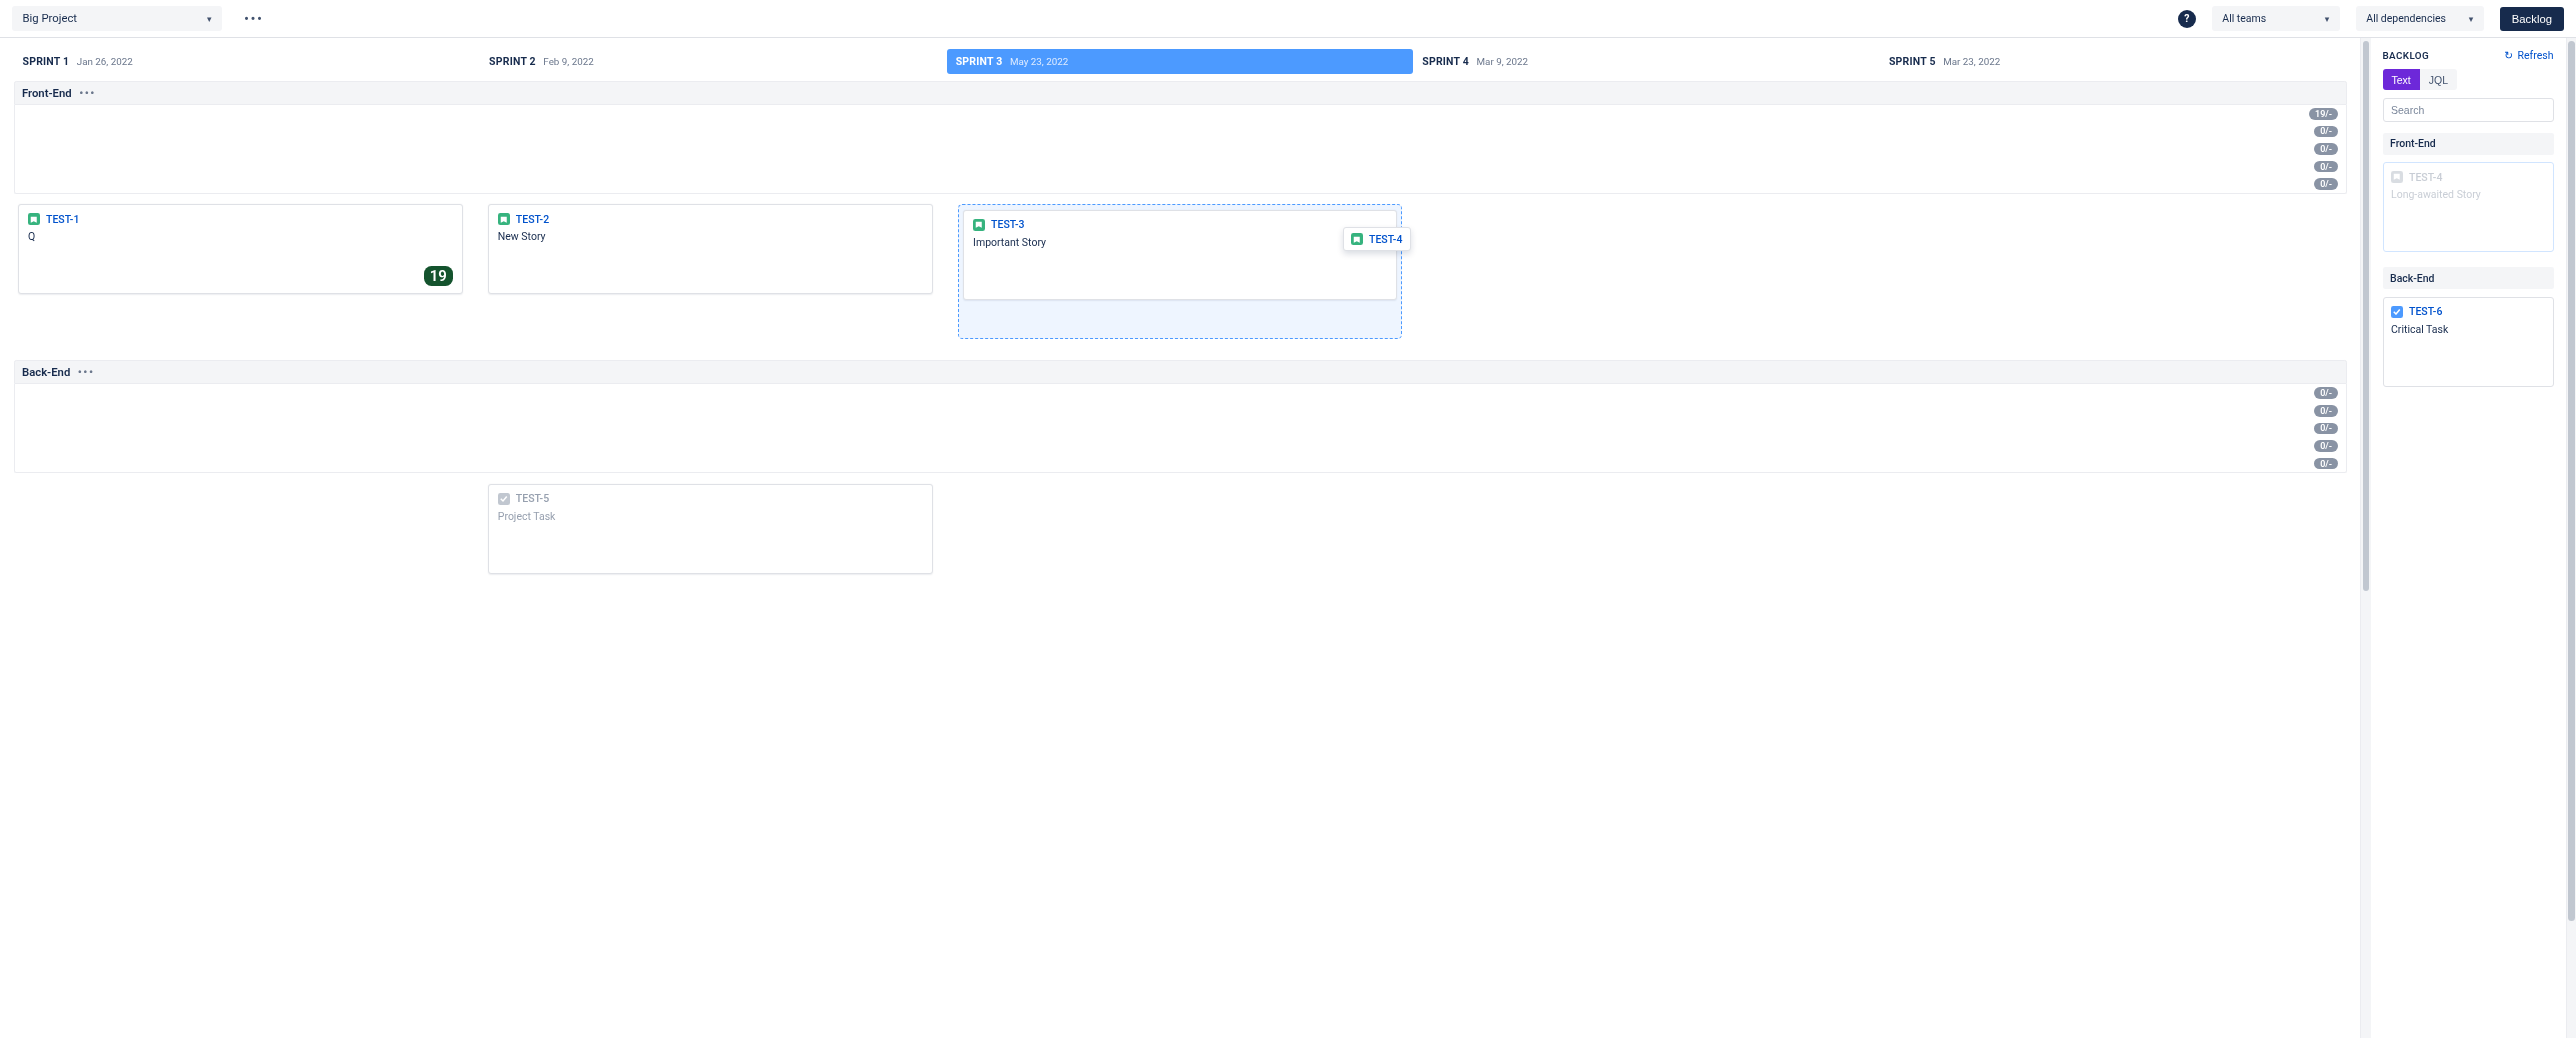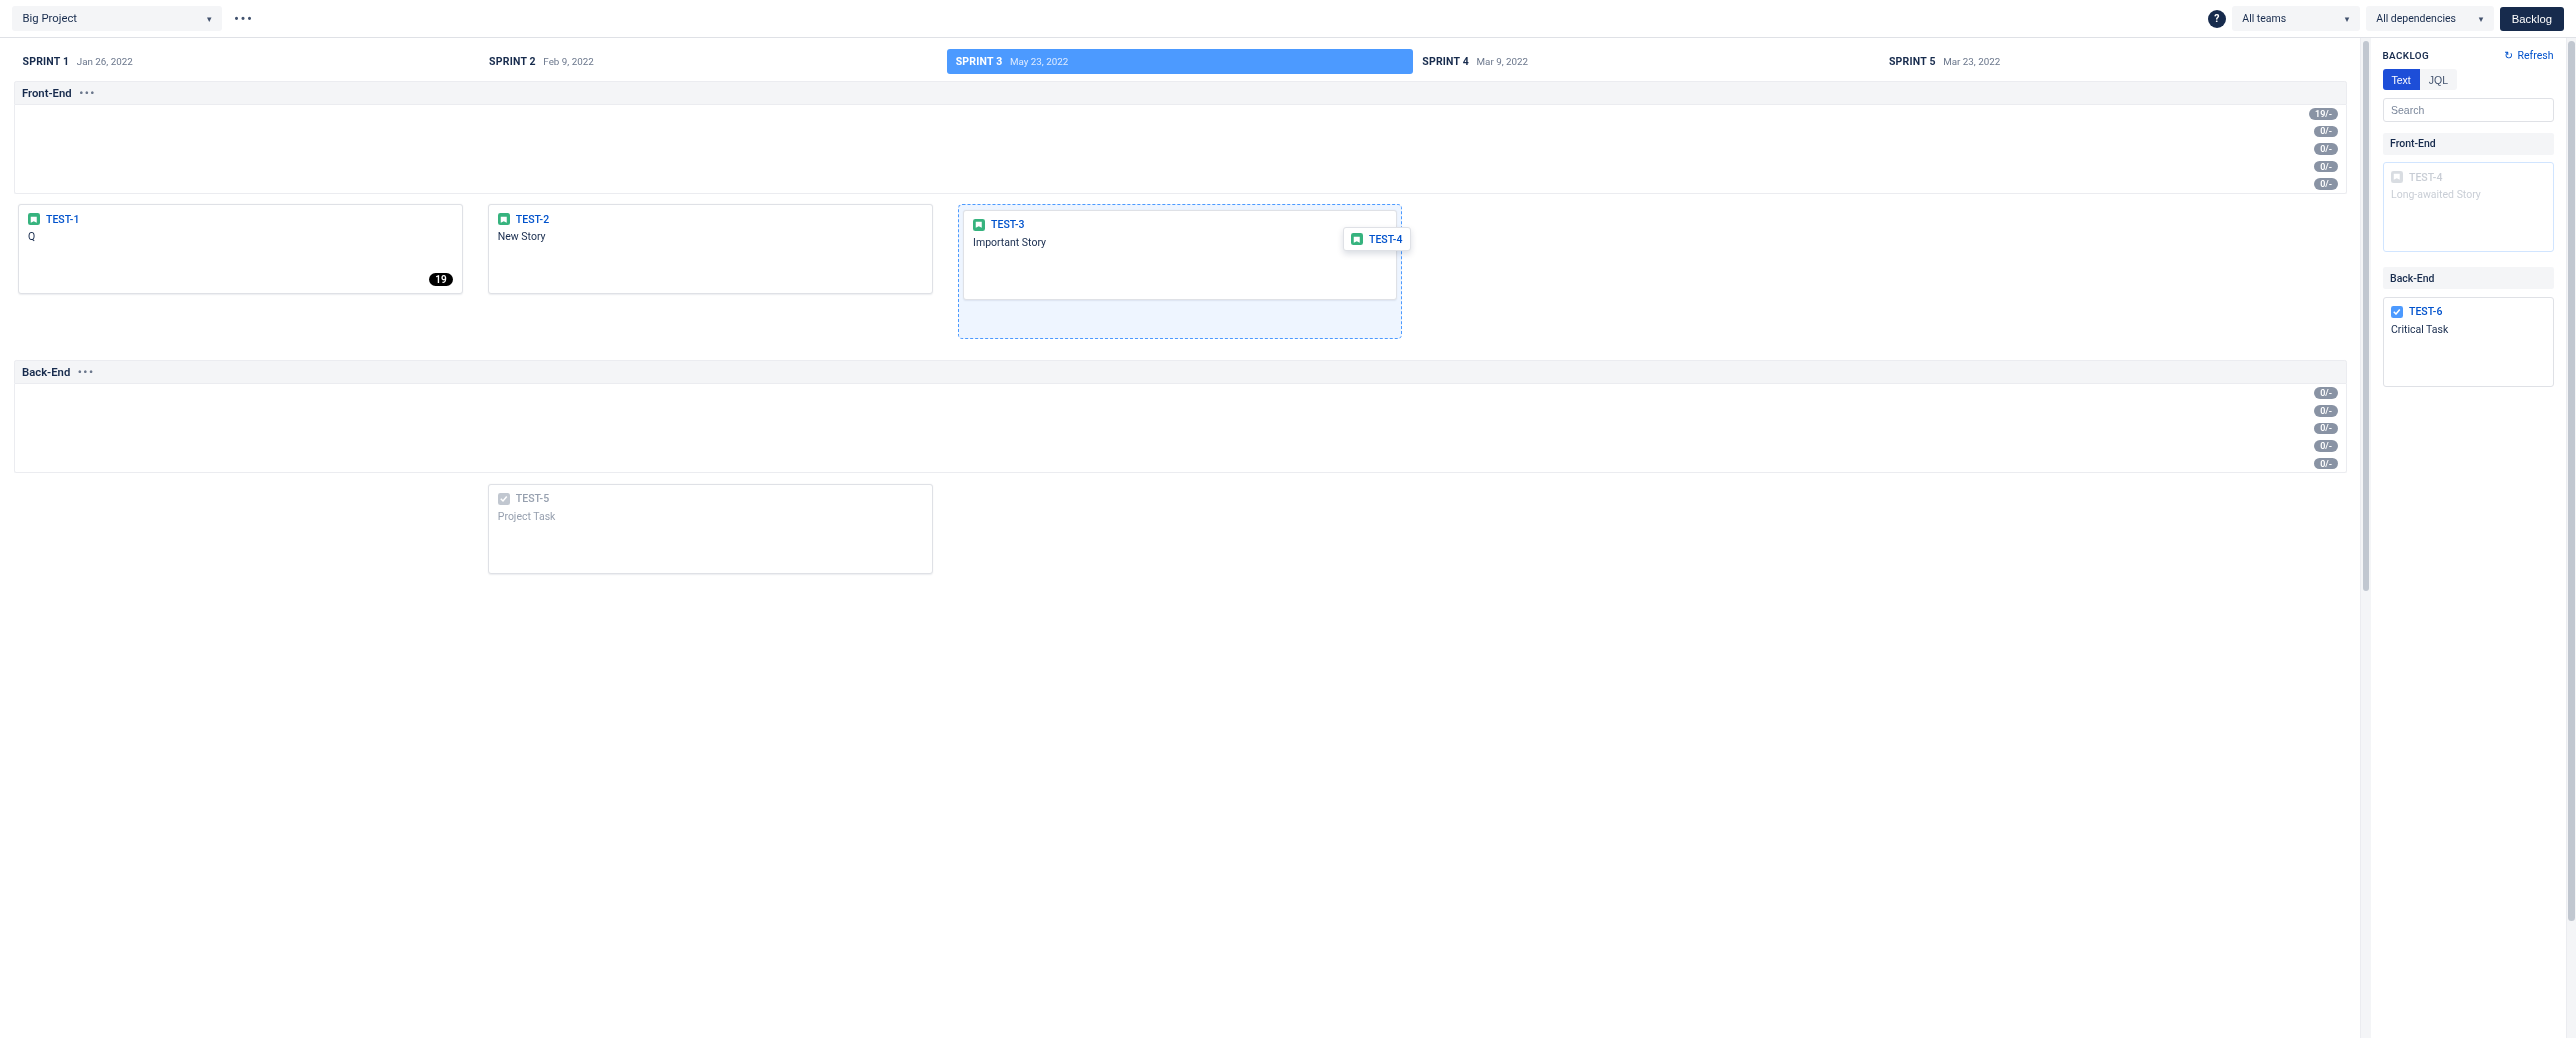--- a/index.html
+++ b/index.html
@@ -7,21 +7,21 @@
   font-family: -apple-system, BlinkMacSystemFont, "Segoe UI", Roboto, Helvetica, Arial, sans-serif;
   font-size: 10.5px;
   color: #172b4d;
   background: #fff;
 }
 .topbar {
   display: flex;
   align-items: center;
   padding: 6px 12px;
   border-bottom: 0.8px solid #dfe1e6;
-  gap: 6px;
+  gap: 16px;
 }
 .project-dd {
   display: flex;
   align-items: center;
   justify-content: space-between;
   background: #f4f5f7;
   border-radius: 3px;
   padding: 6px 10.5px;
   width: 210px;
   cursor: pointer;
@@ -118,22 +118,22 @@
   padding: 7.5px 9px; min-height: 90px;
   display: flex; flex-direction: column; gap: 4.5px;
   cursor: pointer;
   box-shadow: 0 0.8px 1.5px rgba(9,30,66,0.08);
 }
 .card .key-row { display: flex; align-items: center; gap: 6px; }
 .card .key { color: #0052cc; font-weight: 500; }
 .card .title { color: #172b4d; }
 .card .footer { margin-top: auto; display: flex; justify-content: flex-end; }
 .est-pill {
-  background: #000000; color: #fff;
-  border-radius: 7.5px; font-size: 10px; padding: 0.8px 6px;
+  background: #14532d; color: #fff;
+  border-radius: 7.5px; font-size: 15px; padding: 0.8px 6px;
   font-weight: 600;
 }
 .card.faded .key { color: #97a0af; }
 .card.faded .title { color: #97a0af; }
 .card.faded .type-icon { background: #c1c7d0; }
 .type-icon {
   width: 12px; height: 12px; border-radius: 2.3px;
   display: inline-flex; align-items: center; justify-content: center;
   font-size: 7.5px; color: #fff; flex-shrink: 0;
 }
@@ -168,21 +168,21 @@
   margin-bottom: 7.5px;
 }
 .bp-head .title { font-weight: 600; letter-spacing: 0.4px; font-size: 9.8px; color: #172b4d;}
 .refresh-btn { color: #0052cc; display: flex; align-items: center; gap: 4.5px; cursor: pointer; font-size: 10.5px;}
 .seg {
   display: inline-flex; border-radius: 3px; overflow: hidden; margin-bottom: 7.5px;
 }
 .seg button {
   border: none; padding: 4.5px 9px; font-size: 10.5px; cursor: pointer;
 }
-.seg .active { background: #1d4ed8; color: #fff; }
+.seg .active { background: #6d28d9; color: #fff; }
 .seg .inactive { background: #f4f5f7; color: #42526e; }
 .search-box {
   width: 100%; border: 0.8px solid #dfe1e6; border-radius: 3px;
   padding: 5.3px 7.5px; font-size: 10.5px; margin-bottom: 10.5px;
   color: #172b4d;
 }
 .search-box::placeholder { color: #7a869a; }
 .bp-group-hdr {
   background: #f4f5f7; border-radius: 2.3px;
   padding: 4.5px 7.5px; font-weight: 500; font-size: 10.5px;

